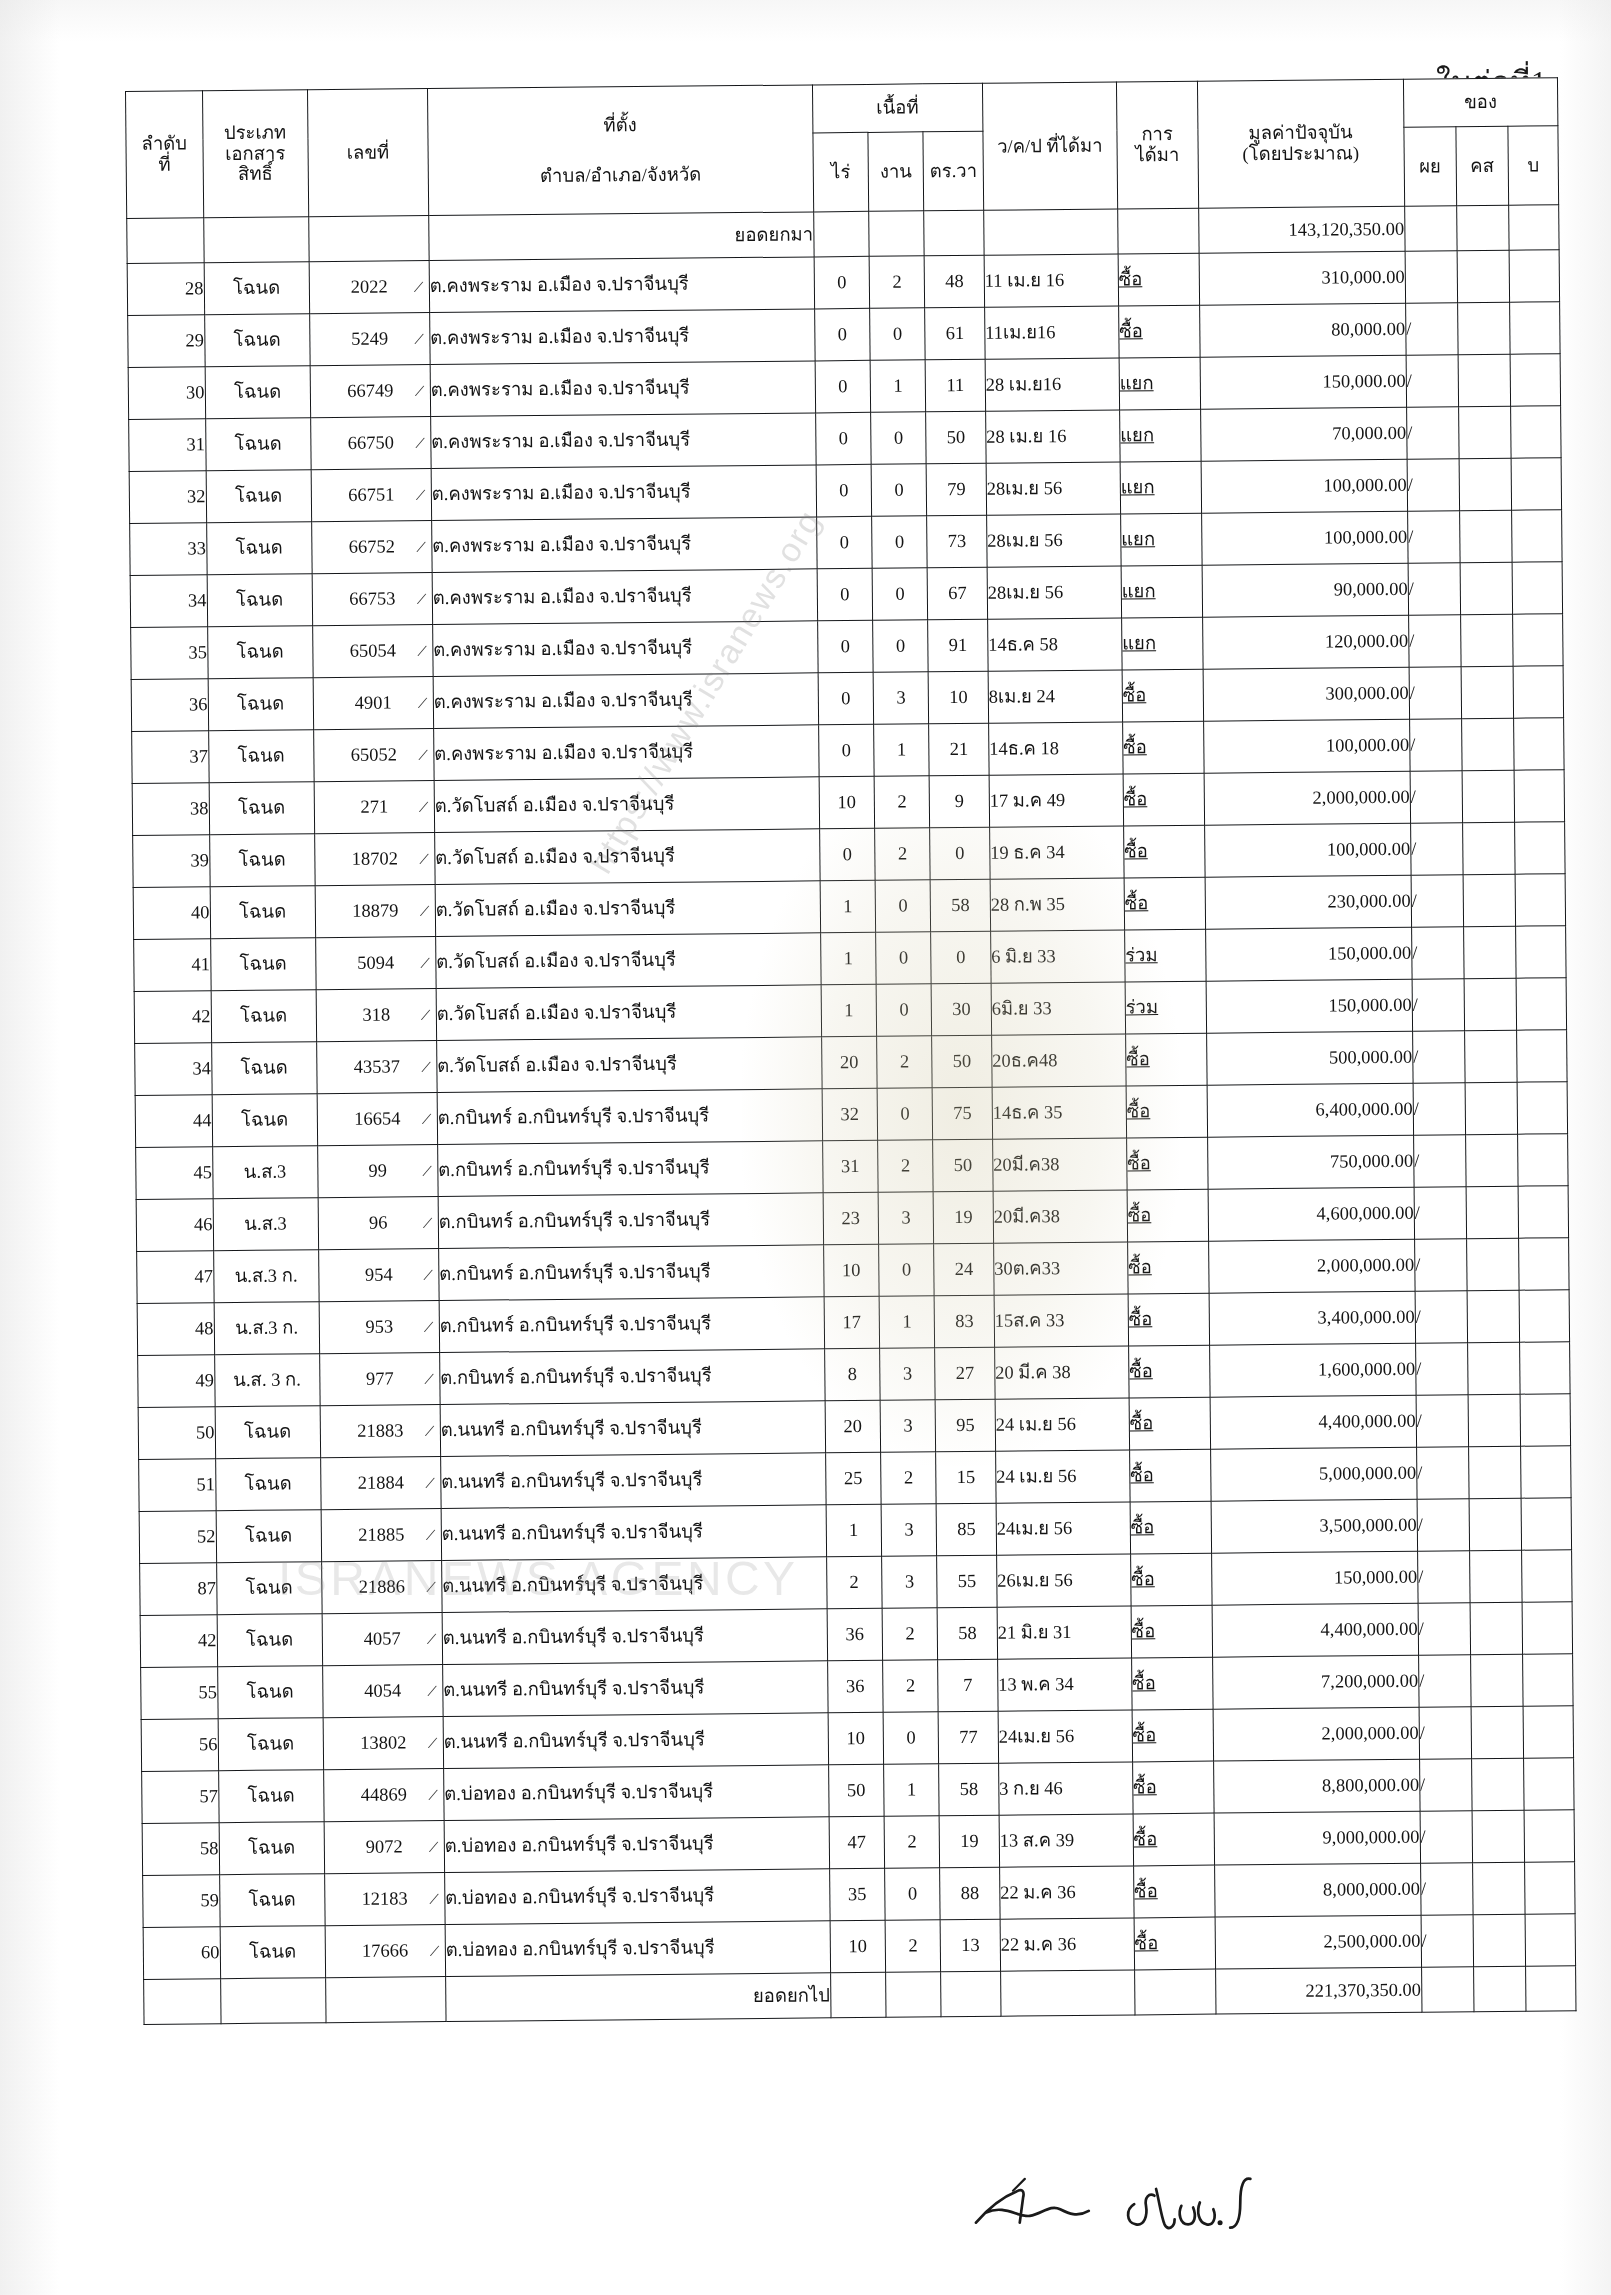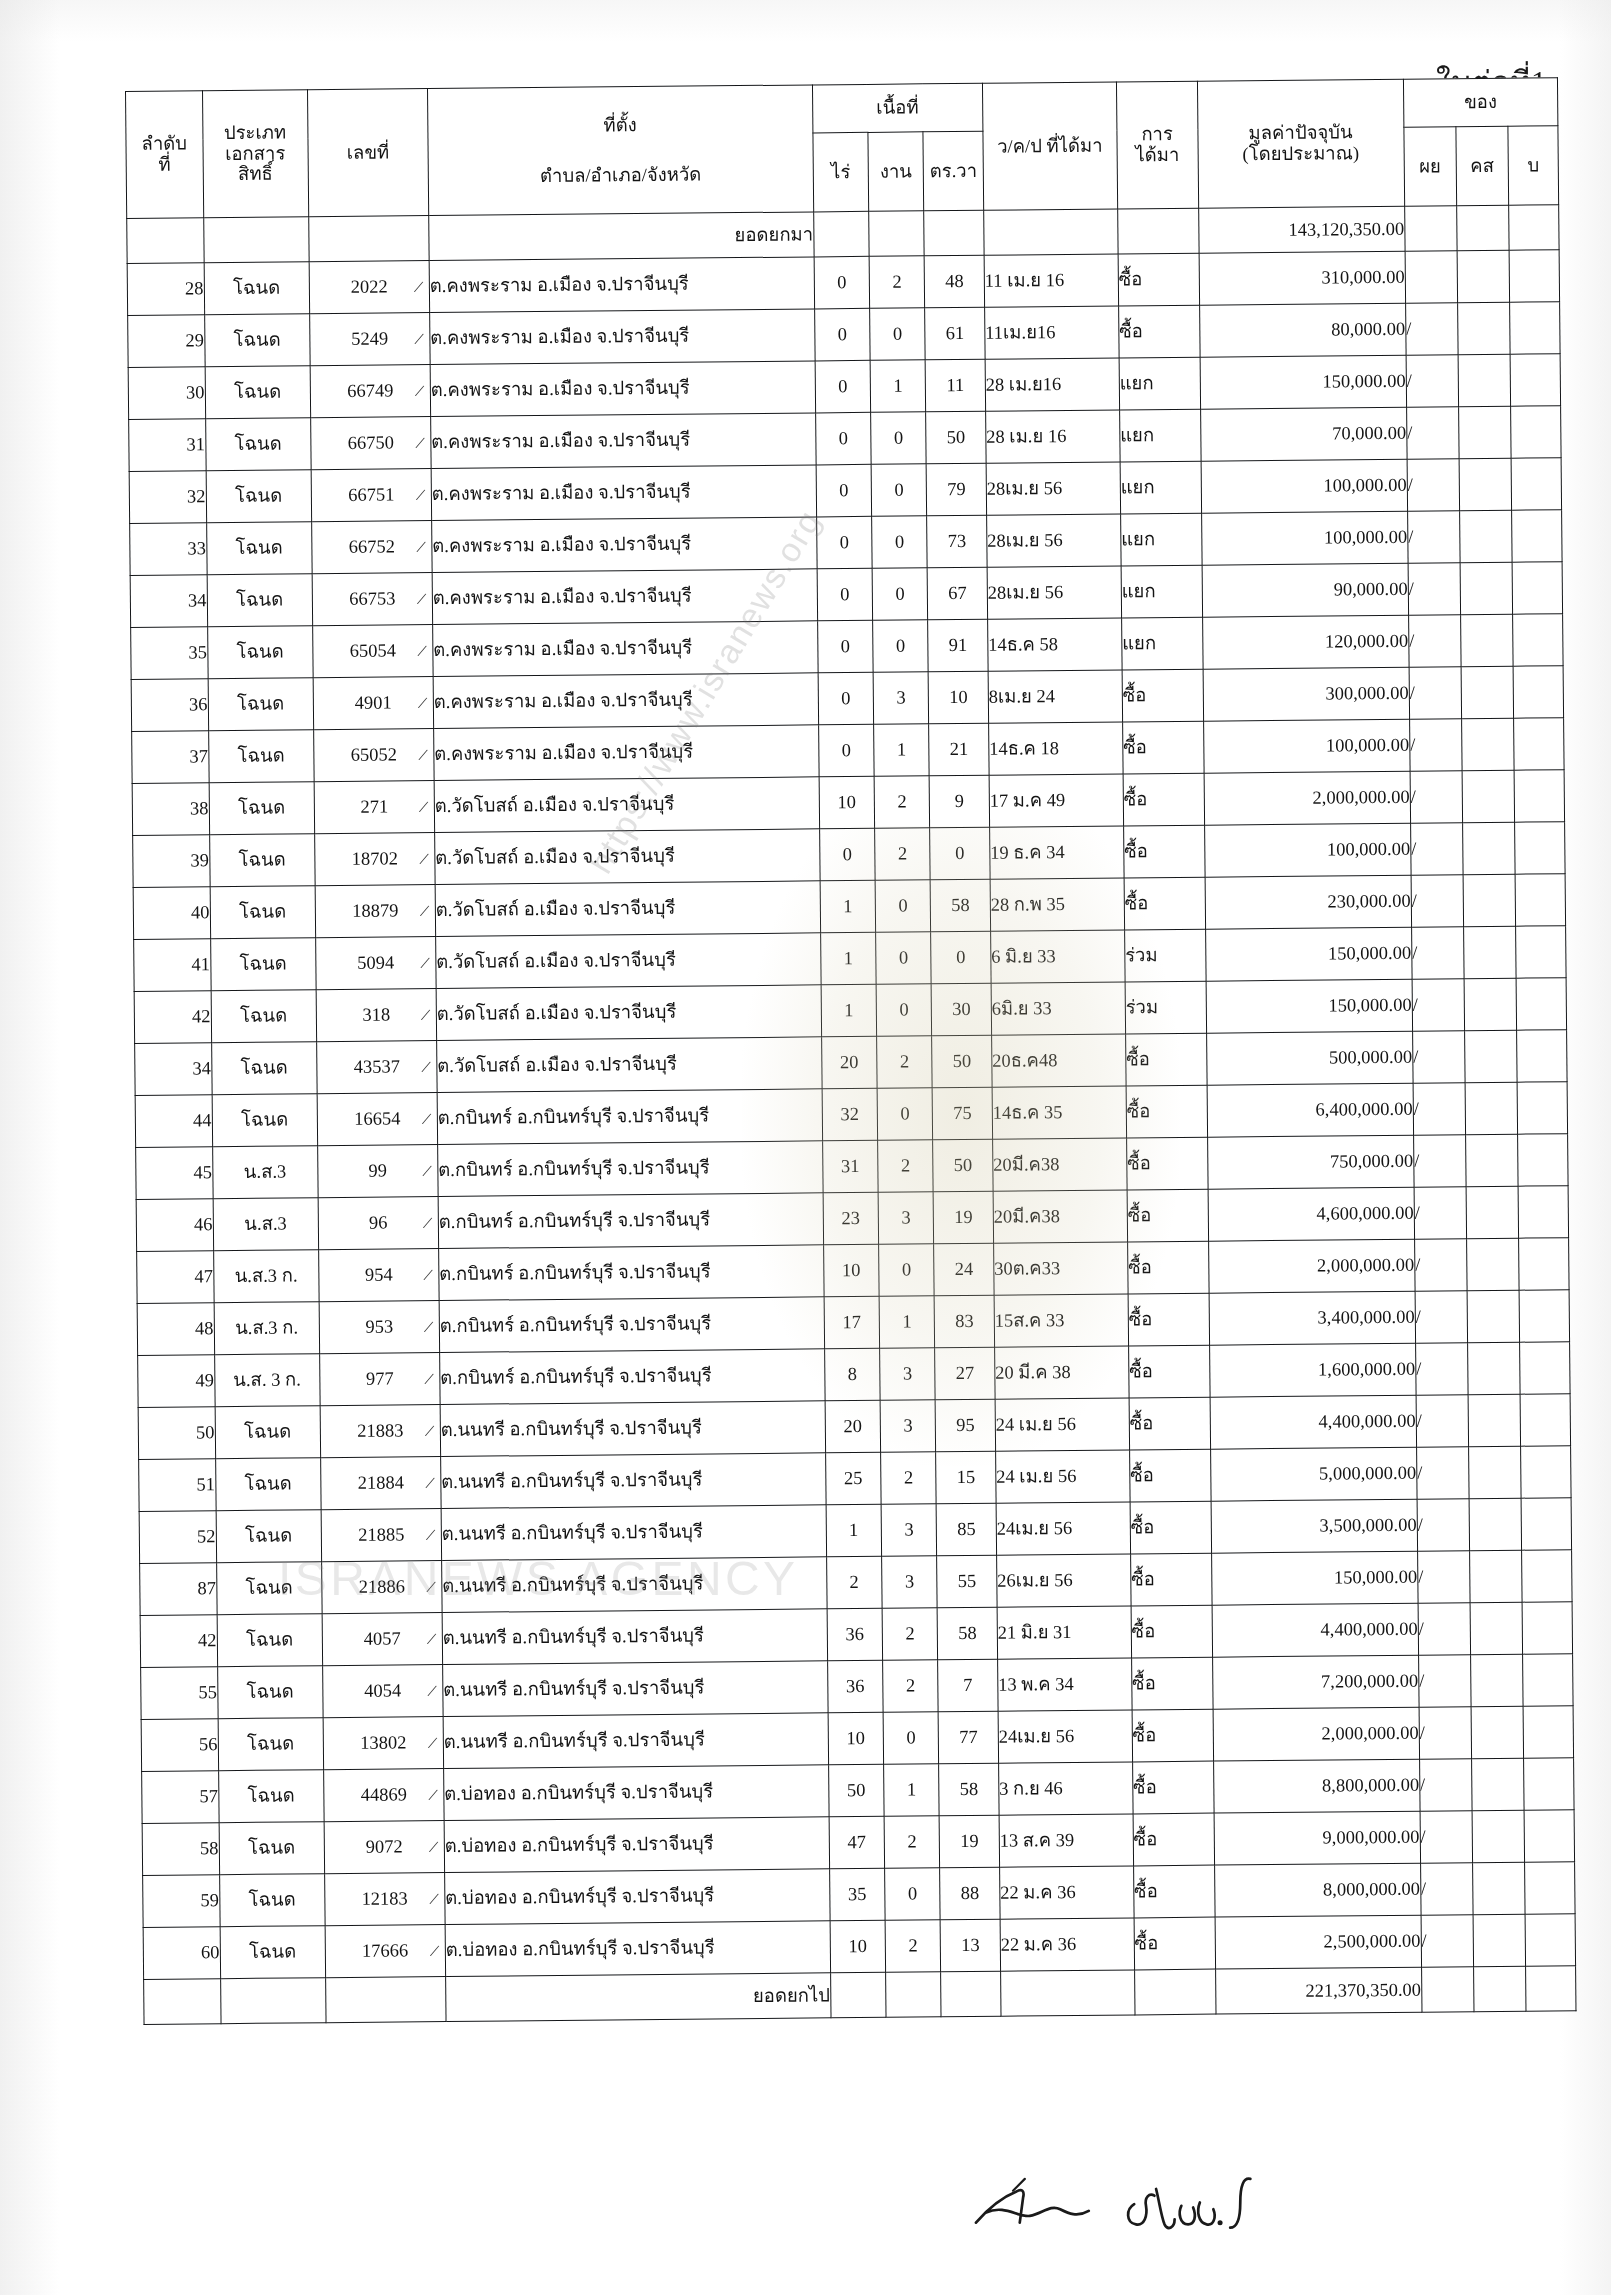--- a/index.html
+++ b/index.html
@@ -107,21 +107,21 @@
   .c-no .slash {
     position: absolute;
     right: 7.6px; top: 50%;
     transform: translateY(-50%) rotate(22deg);
     font-size: 18.5px;
     color: #3b3b3b;
   }
   .c-loc   { text-align: left; padding-left: 8.4px; font-size: 20px; white-space: nowrap; }
   .c-num   { text-align: center; font-size: 21px; }
   .c-date  { text-align: left; padding-left: 6.7px; font-size: 18.5px; white-space: nowrap; }
-  .c-acq   { text-align: left; padding-left: 5.9px; font-size: 18.5px; }
+  .c-acq   { text-align: left; padding-left: 5.9px; font-size: 18.5px; text-decoration: underline; }
   .c-val   { text-align: right; padding-right: 10px; font-size: 21px; white-space: nowrap; }
   .c-mark  { text-align: left; padding-left: 7.6px; font-size: 20px; }
   .c-blank { }
 
   
   .row-carry td { height: 44px; }
   .carry-label {
     text-align: right;
     padding-right: 11.8px;
     font-size: 21px;

